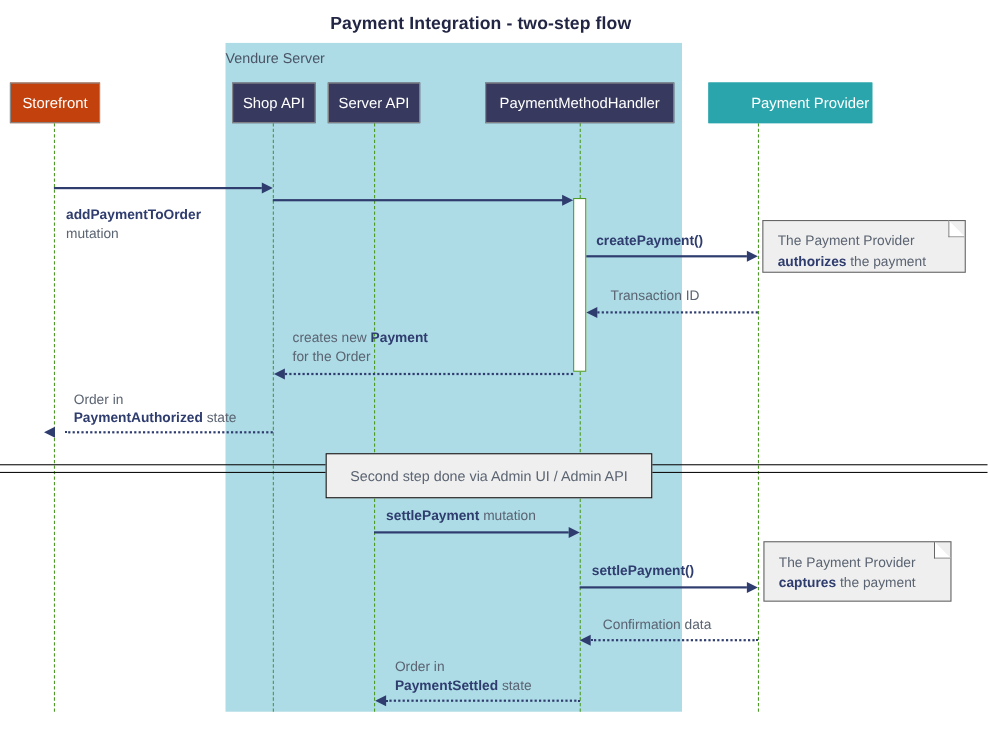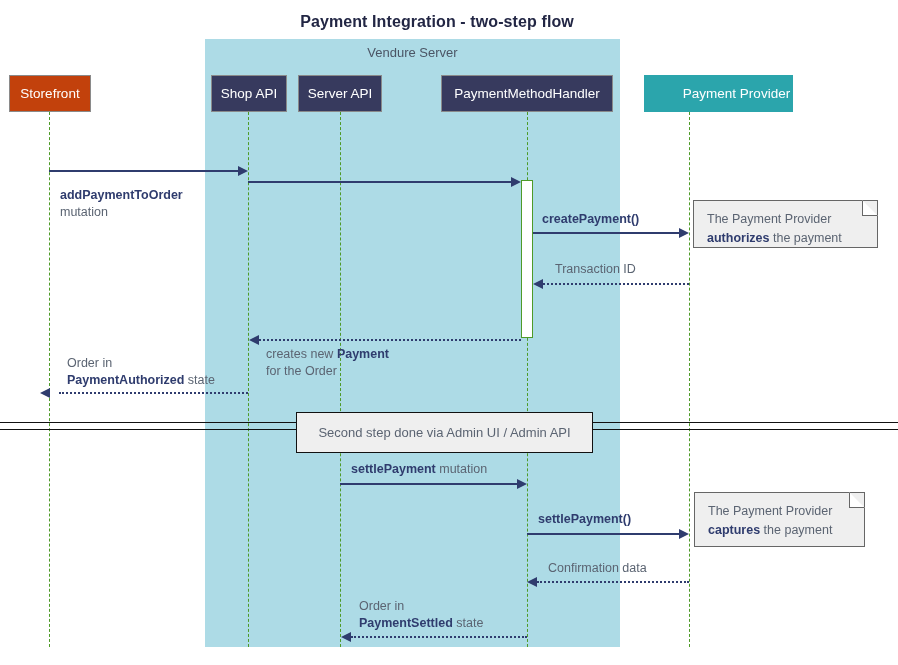--- a/index.html
+++ b/index.html
@@ -28,21 +28,21 @@
     letter-spacing: 0.1px;
   }
   
   .group-box {
     position: absolute;
     background: #addbe6;
   }
   .group-label {
     position: absolute;
     width: 100%;
-    text-align: center;
+    text-align: left;
     top: 6px;
     font-size: 13px;
     color: #4b5565;
   }
   
   .participant {
     position: absolute;
     display: flex;
     align-items: center;
     justify-content: center;
@@ -185,21 +185,21 @@
   </div>
   <div class="msg-line" style="left:533px; top:232px; width:146px;"></div>
   <div class="arrow-head right" style="left:679px; top:228px;"></div>
 
   <div class="msg-label" style="left:555px; top:261px;">
     <span class="plain">Transaction ID</span>
   </div>
   <div class="msg-line dotted" style="left:543px; top:283px; width:146px;"></div>
   <div class="arrow-head left" style="left:533px; top:279px;"></div>
 
-  <div class="msg-label" style="left:266px; top:299px;margin-top:47px;">
+  <div class="msg-label" style="left:266px; top:299px;">
     <span class="plain">creates new </span><b>Payment</b><br>
     <span class="plain">for the Order</span>
   </div>
   <div class="msg-line dotted" style="left:259px; top:339px; width:262px;"></div>
   <div class="arrow-head left" style="left:249px; top:335px;"></div>
 
   <div class="msg-label" style="left:67px; top:355px;">
     <span class="plain">Order in</span><br>
     <b>PaymentAuthorized</b><span class="plain"> state</span>
   </div>

